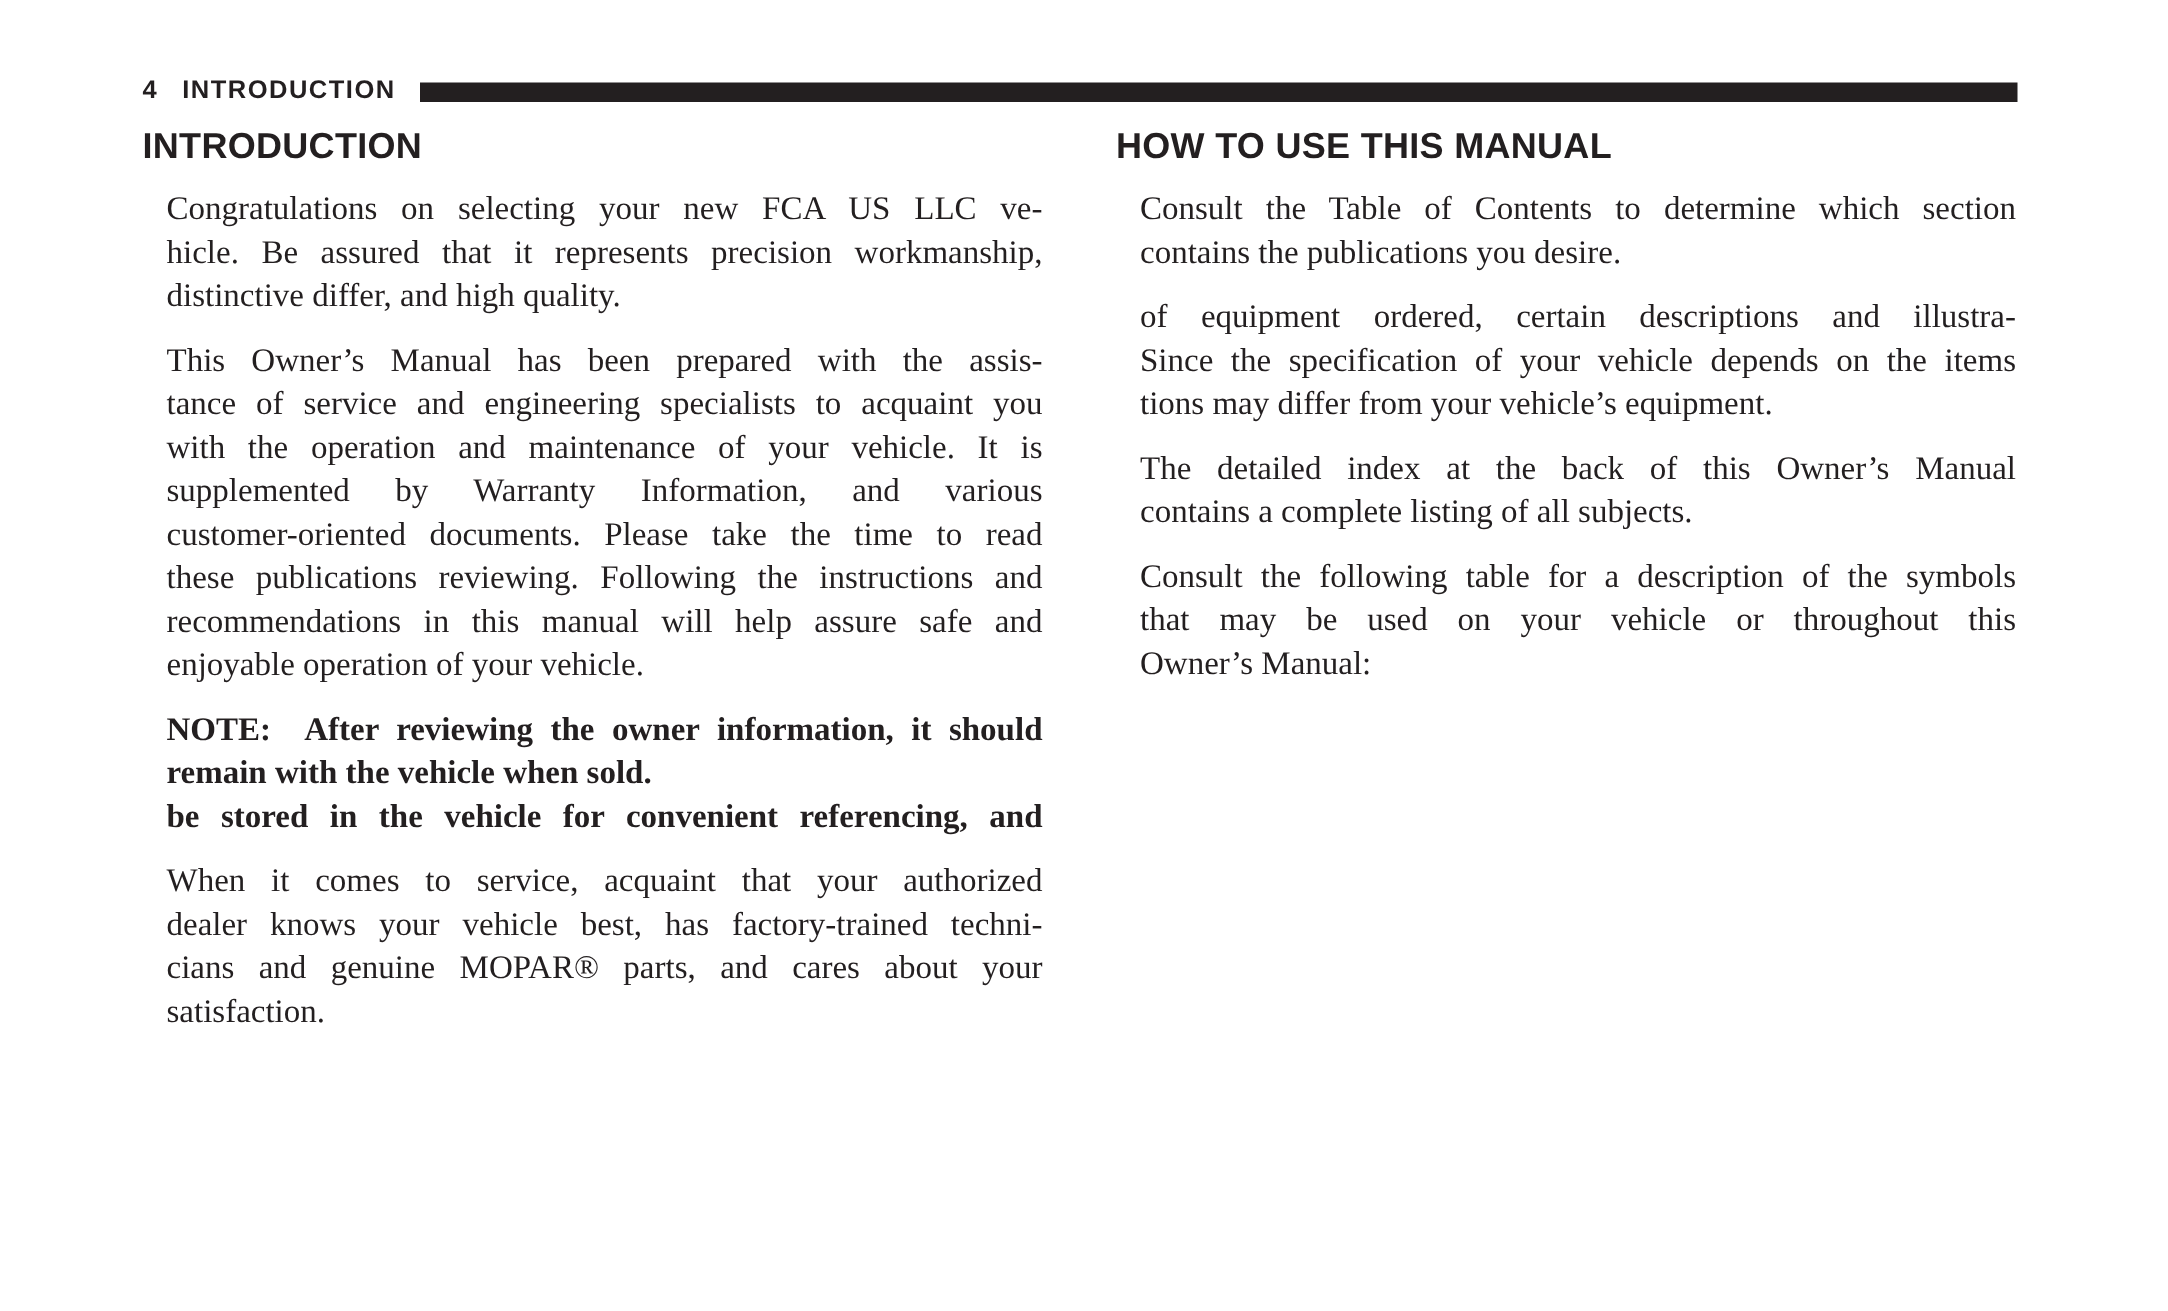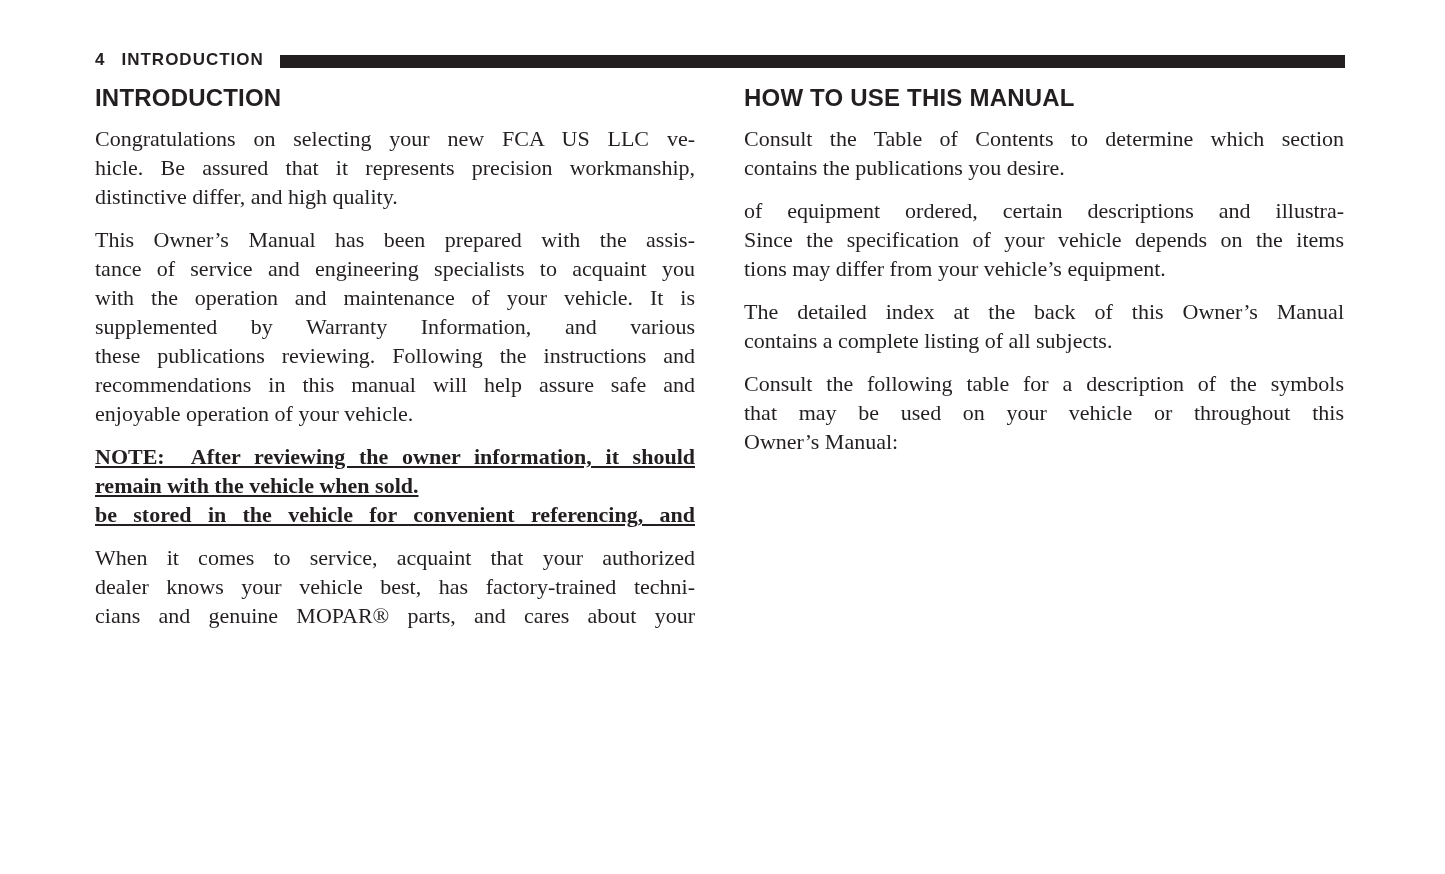--- a/index.html
+++ b/index.html
@@ -59,25 +59,26 @@
     margin: 0 0 13px 0;
   }
 
   .para {
     font-family: "Liberation Serif", serif;
     font-size: 22px;
     line-height: 29px;
     color: #231f20;
     margin-bottom: 14px;
   }
-  .para.bold { font-weight: bold; text-decoration: underline; }
+  .para.bold { font-weight: bold; }
 
   .pline {
     text-align: justify;
     text-align-last: justify;
+    margin-left: 16px;
   }
   .pline.last {
     text-align-last: left;
   }
 </style>
 </head>
 <body>
 
 <div class="page">
 
@@ -96,35 +97,37 @@
         <div class="pline">Congratulations on selecting your new FCA US LLC ve-</div>
         <div class="pline">hicle. Be assured that it represents precision workmanship,</div>
         <div class="pline last">distinctive differ, and high quality.</div>
       </div>
 
       <div class="para">
         <div class="pline">This Owner’s Manual has been prepared with the assis-</div>
         <div class="pline">tance of service and engineering specialists to acquaint you</div>
         <div class="pline">with the operation and maintenance of your vehicle. It is</div>
         <div class="pline">supplemented by Warranty Information, and various</div>
+        <div class="pline">customer-oriented documents. Please take the time to read</div>
         <div class="pline">these publications reviewing. Following the instructions and</div>
         <div class="pline">recommendations in this manual will help assure safe and</div>
         <div class="pline last">enjoyable operation of your vehicle.</div>
       </div>
 
       <div class="para bold">
         <div class="pline">NOTE:&nbsp; After reviewing the owner information, it should</div>
         <div class="pline last">remain with the vehicle when sold.</div>
         <div class="pline">be stored in the vehicle for convenient referencing, and</div>
       </div>
 
       <div class="para">
         <div class="pline">When it comes to service, acquaint that your authorized</div>
         <div class="pline">dealer knows your vehicle best, has factory-trained techni-</div>
         <div class="pline">cians and genuine MOPAR® parts, and cares about your</div>
+        <div class="pline last">satisfaction.</div>
       </div>
     </div>
 
     <div class="col">
       <h2 class="section-heading">HOW TO USE THIS MANUAL</h2>
 
       <div class="para">
         <div class="pline">Consult the Table of Contents to determine which section</div>
         <div class="pline last">contains the publications you desire.</div>
       </div>

